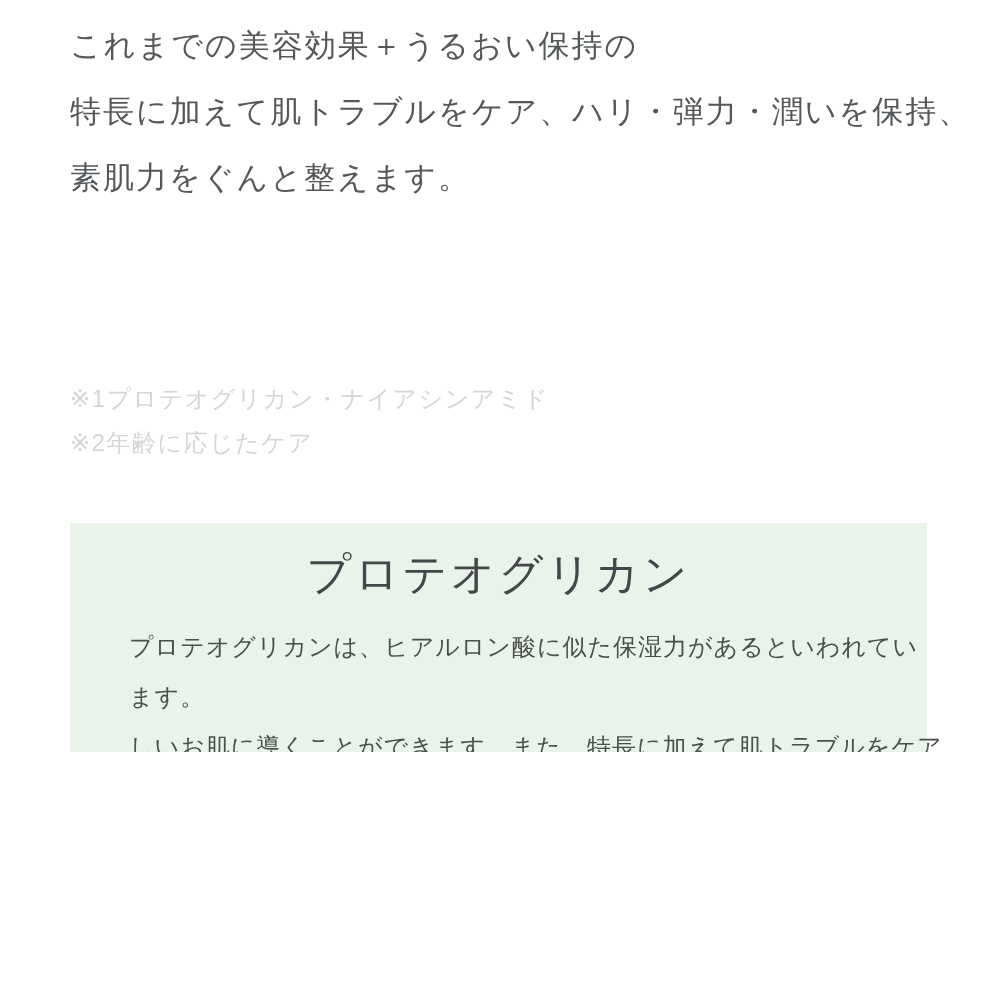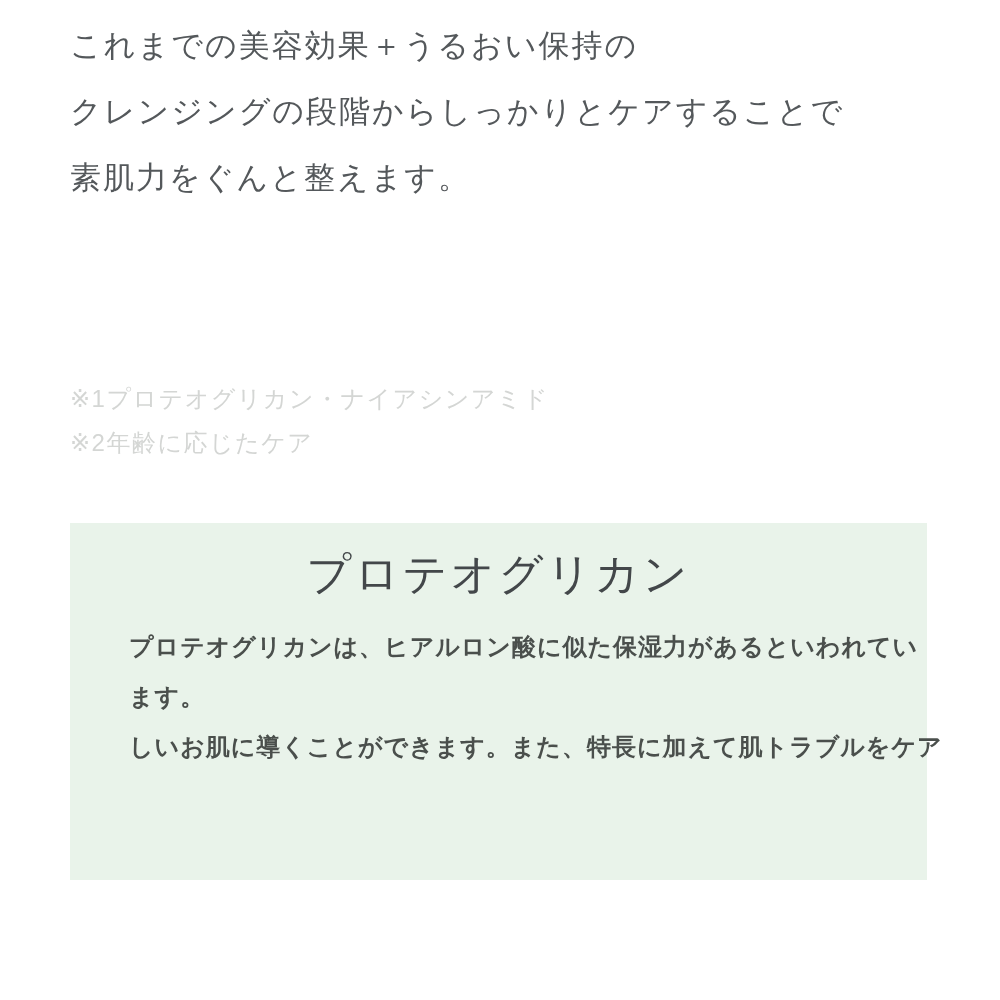--- a/index.html
+++ b/index.html
@@ -4,21 +4,21 @@
 <style>
   html, body {
     margin: 0;
     padding: 0;
     background: #ffffff;
     font-family: "Liberation Sans", "DejaVu Sans", sans-serif;
   }
   .canvas {
     position: relative;
     width: 1000px;
-    height: 880px;
+    height: 752px;
     background: #ffffff;
     overflow: hidden;
   }
   
   .intro {
     position: absolute;
     left: 70px;
     top: 13px;
     width: 900px;
     font-size: 31px;
@@ -66,31 +66,30 @@
   }
   .card-body {
     margin: 26px 56px 0 59px;
     font-size: 24px;
     line-height: 50px;
     letter-spacing: 1px;
     color: #4a4f4c;
   }
   .card-body-line {
     white-space: nowrap;
-    font-weight: bold;
   }
 </style>
 </head>
 <body>
 
 <div class="canvas">
 
   <div class="intro">
     <div class="intro-line">これまでの美容効果＋うるおい保持の</div>
-    <div class="intro-line">クレンジングの段階からしっかりとケアすることで</div>
+    <div class="intro-line">特長に加えて肌トラブルをケア、ハリ・弾力・潤いを保持、</div>
     <div class="intro-line">素肌力をぐんと整えます。</div>
   </div>
 
   <div class="footnotes">
     <div class="footnote-line">※1プロテオグリカン・ナイアシンアミド</div>
     <div class="footnote-line">※2年齢に応じたケア</div>
   </div>
 
   <section class="card">
     <h2 class="card-title">プロテオグリカン</h2>

